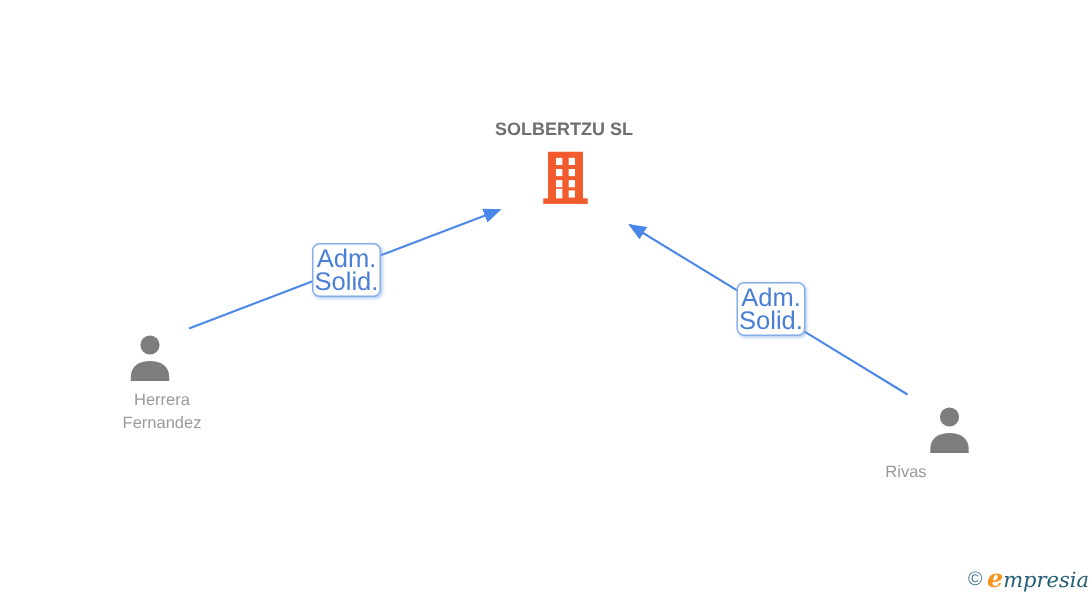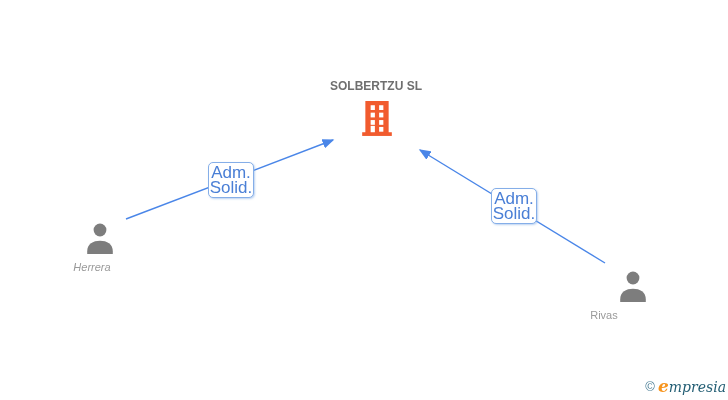--- a/index.html
+++ b/index.html
@@ -22,21 +22,21 @@
   .building{position:absolute;left:361px;top:101px;width:32px;height:36px;}
 
   .person{position:absolute;width:32px;height:32px;}
   .person-herrera{left:84px;top:222px;}
   .person-rivas{left:617px;top:270px;}
 
   .person-name{
     position:absolute;width:120px;text-align:center;
     font-size:11px;color:#9a9a9a;line-height:15px;
   }
-  .name-herrera{left:32px;top:260px;font-style:italic;}
+  .name-herrera{left:48px;top:260px;}
   .name-rivas{left:544px;top:308px;}
 
   .edge-label{
     position:absolute;width:44px;height:32px;
     background:#ffffff;
     border:1px solid #85aee8;
     border-radius:5px;
     box-shadow:1px 1px 2px rgba(133,174,232,0.55);
     text-align:center;
     font-size:17px;color:#4a7fd6;line-height:15px;
@@ -103,20 +103,21 @@
   </div>
 
   <div class="person person-herrera">
     <svg viewBox="0 0 30 30" width="32" height="32">
       <circle cx="15" cy="7.5" r="6" fill="#7d7d7d"></circle>
       <path d="M3,30 v-2.5 c0,-7 5.5,-10 12,-10 s12,3 12,10 V30 z" fill="#7d7d7d"></path>
     </svg>
   </div>
   <div class="person-name name-herrera">
     <div>Herrera</div>
+    <div>Fernandez</div>
   </div>
 
   <div class="person person-rivas">
     <svg viewBox="0 0 30 30" width="32" height="32">
       <circle cx="15" cy="7.5" r="6" fill="#7d7d7d"></circle>
       <path d="M3,30 v-2.5 c0,-7 5.5,-10 12,-10 s12,3 12,10 V30 z" fill="#7d7d7d"></path>
     </svg>
   </div>
   <div class="person-name name-rivas">
     <div>Rivas</div>

